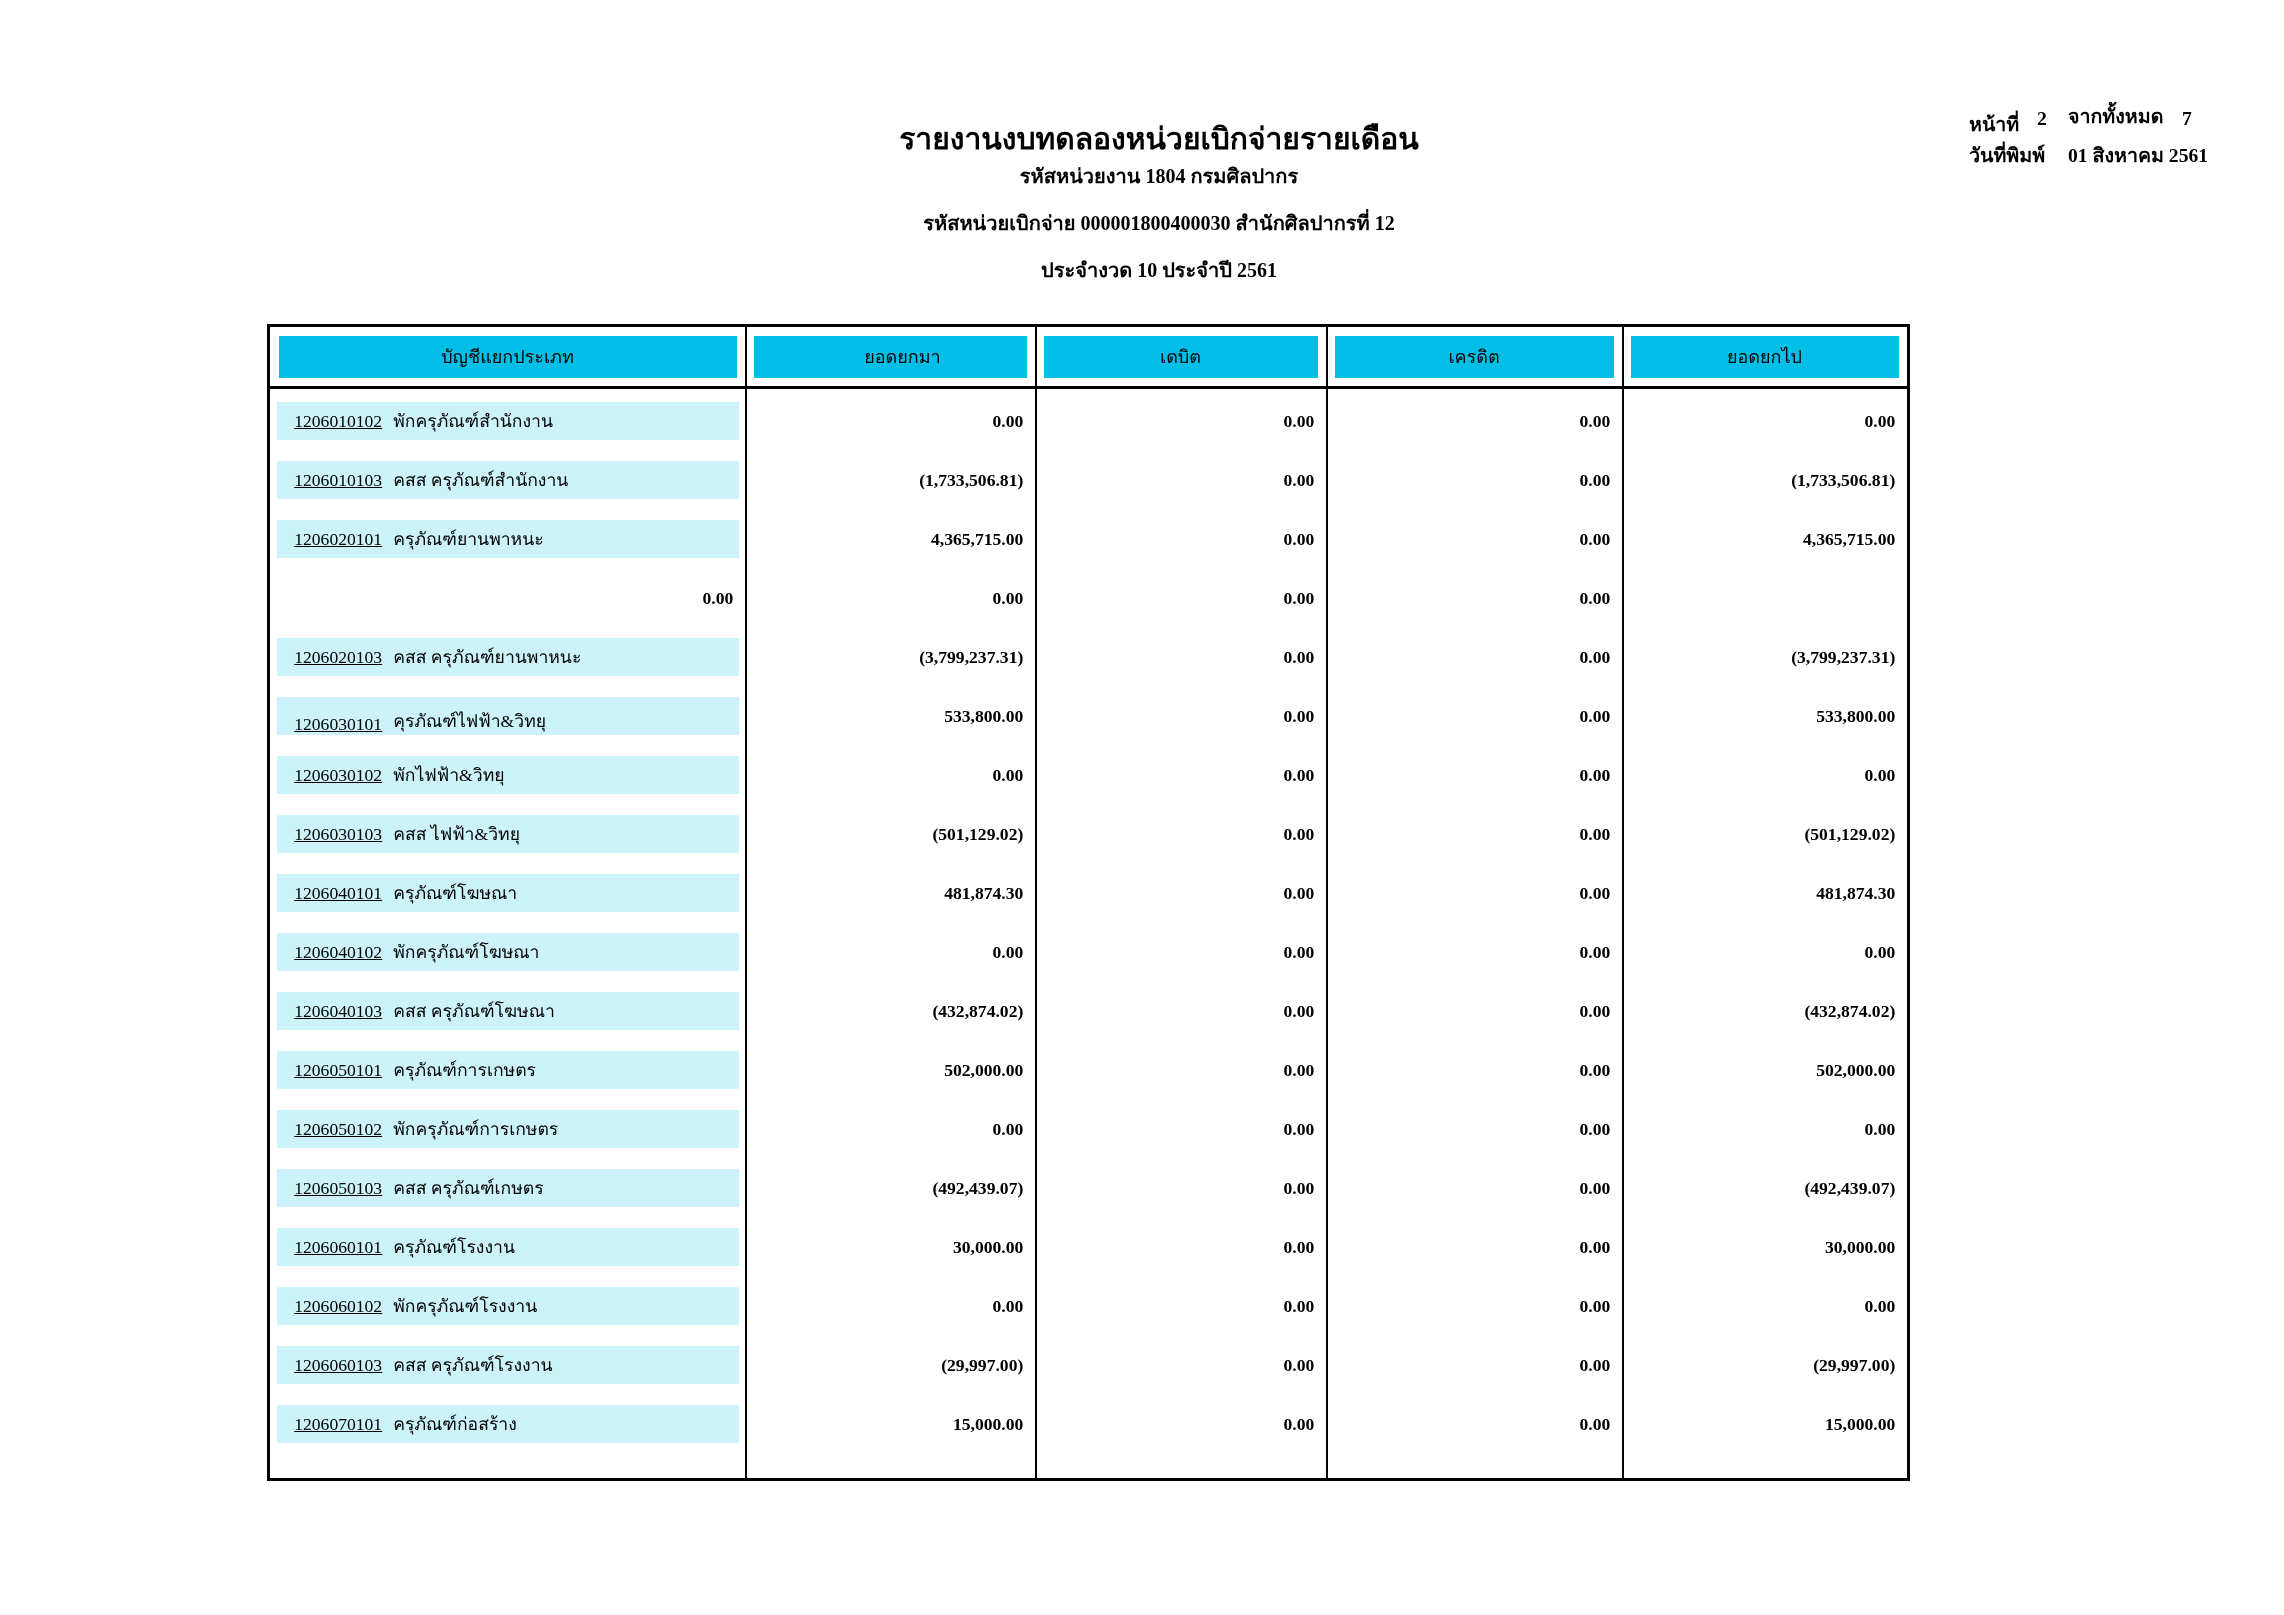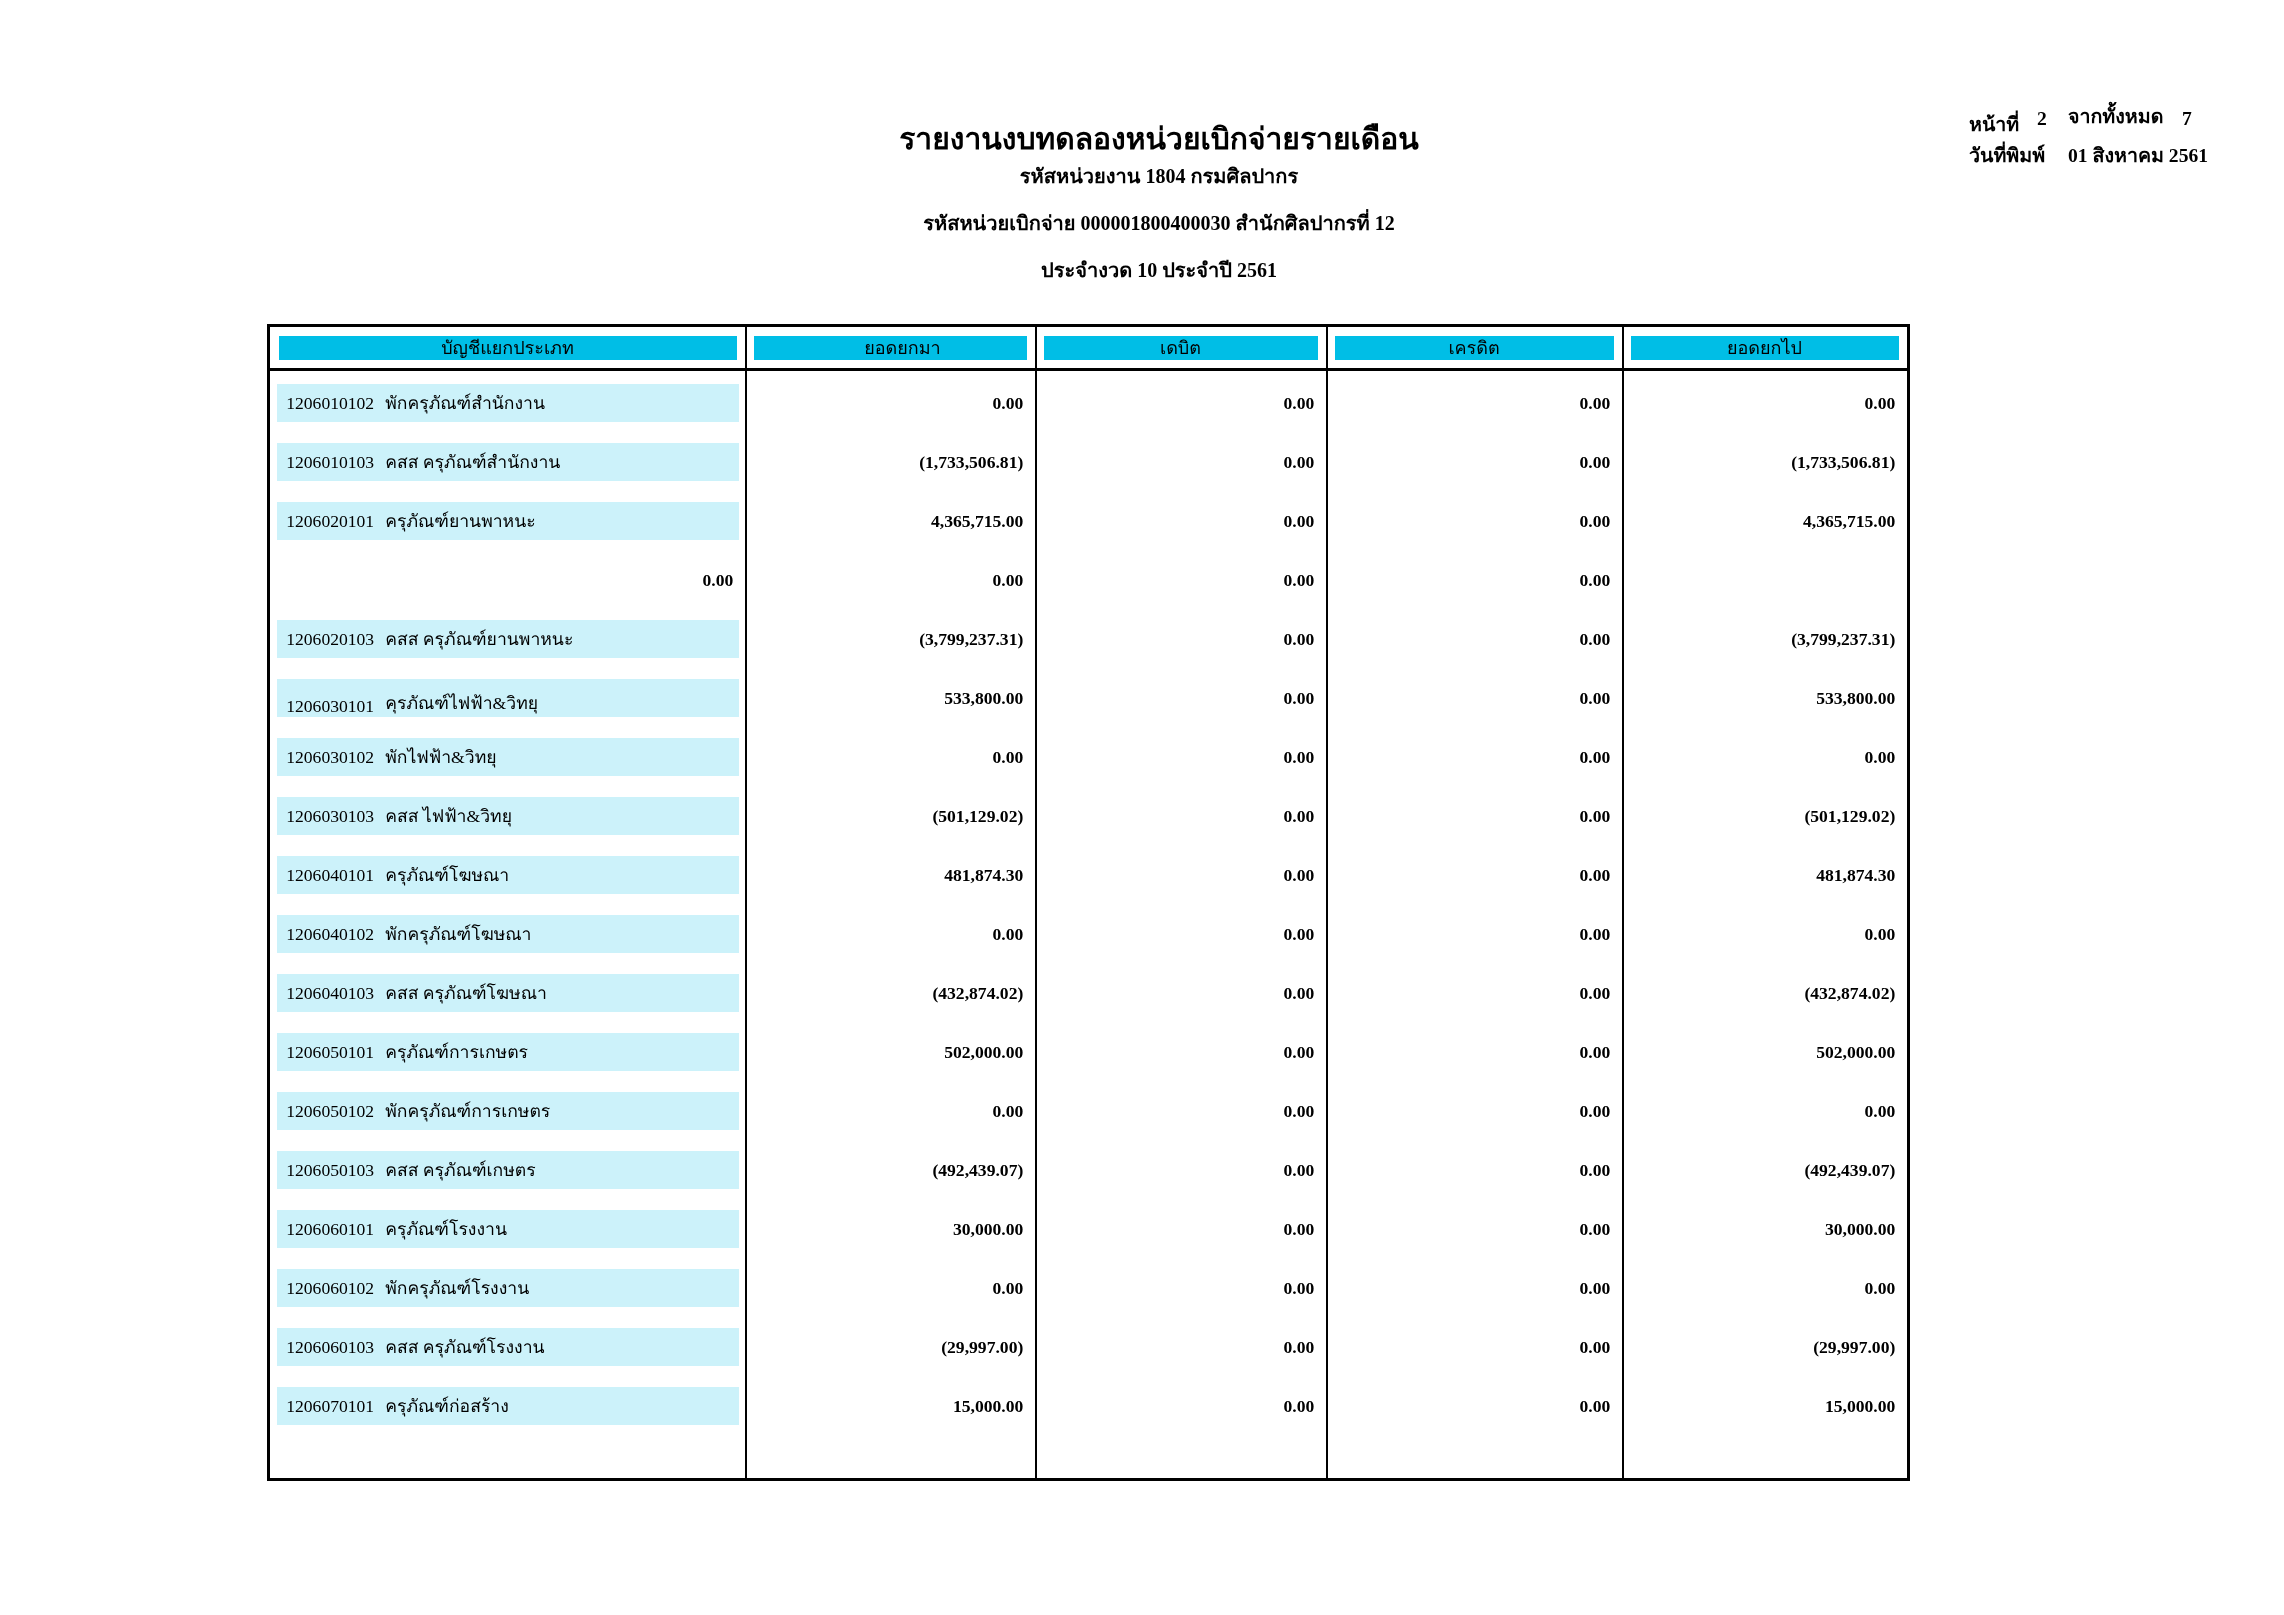--- a/index.html
+++ b/index.html
@@ -23,36 +23,36 @@
   .pi-date-value{left:2068px;top:139px;}
   
   .report-table{
     position:absolute;left:267px;top:324px;width:1643px;height:1157px;
     border:3.9px solid #000;box-sizing:border-box;background:#fff;
   }
   .vline{position:absolute;top:0;bottom:0;width:2px;background:#000;}
   .v1{left:475px;} .v2{left:765px;} .v3{left:1056px;} .v4{left:1352px;}
   .thead{
     display:grid;grid-template-columns:475px 290px 291px 296px 1fr;
-    height:44px;border-bottom:3.9px solid #000;box-sizing:border-box;
+    height:62px;border-bottom:3.9px solid #000;box-sizing:border-box;
   }
   .th{display:flex;box-sizing:border-box;}
   .th-chip{
     flex:1;margin:8.5px 8.5px;display:flex;align-items:center;justify-content:center;
     font-size:18px;line-height:1;
   }
   .tbody{padding-top:13px;position:relative;}
   .trow{display:grid;grid-template-columns:475px 290px 291px 296px 1fr;height:59px;}
   .cell{box-sizing:border-box;}
   .acct{padding:0 6.5px 0 7.2px;}
   .bar{
     height:38px;display:flex;align-items:center;
     font-size:17.6px;white-space:nowrap;
   }
-  .code{padding-left:9px;min-width:99px;display:inline-block;}
+  .code{padding-left:17px;min-width:99px;display:inline-block;text-decoration:underline;}
   .aname{display:inline-block;}
   .num{
     height:38px;display:flex;align-items:center;justify-content:flex-end;
     padding-right:11.7px;font-size:17.6px;font-weight:bold;white-space:nowrap;
   }
 </style>
 </head>
 <body>
 
 <div class="report-head">

